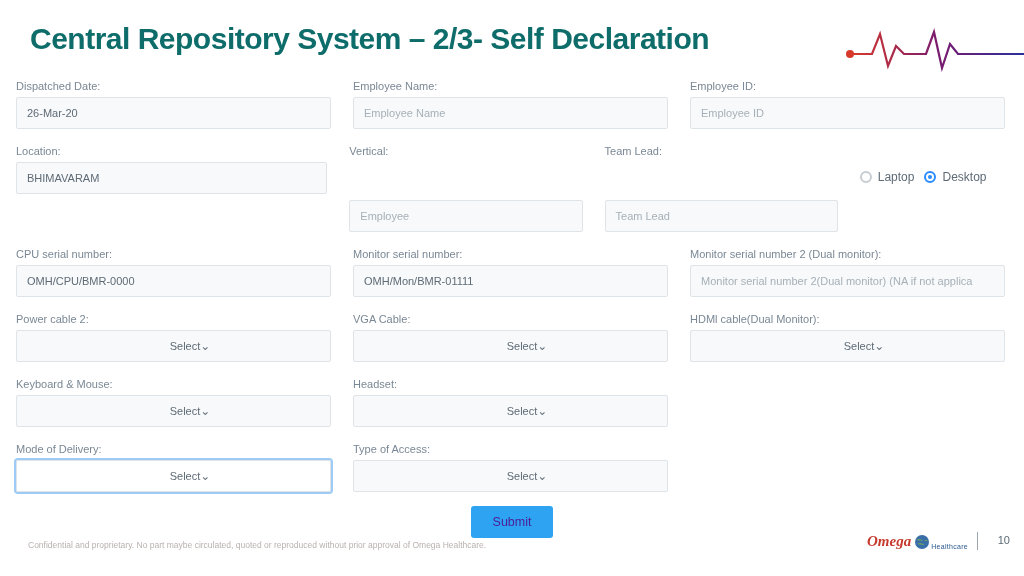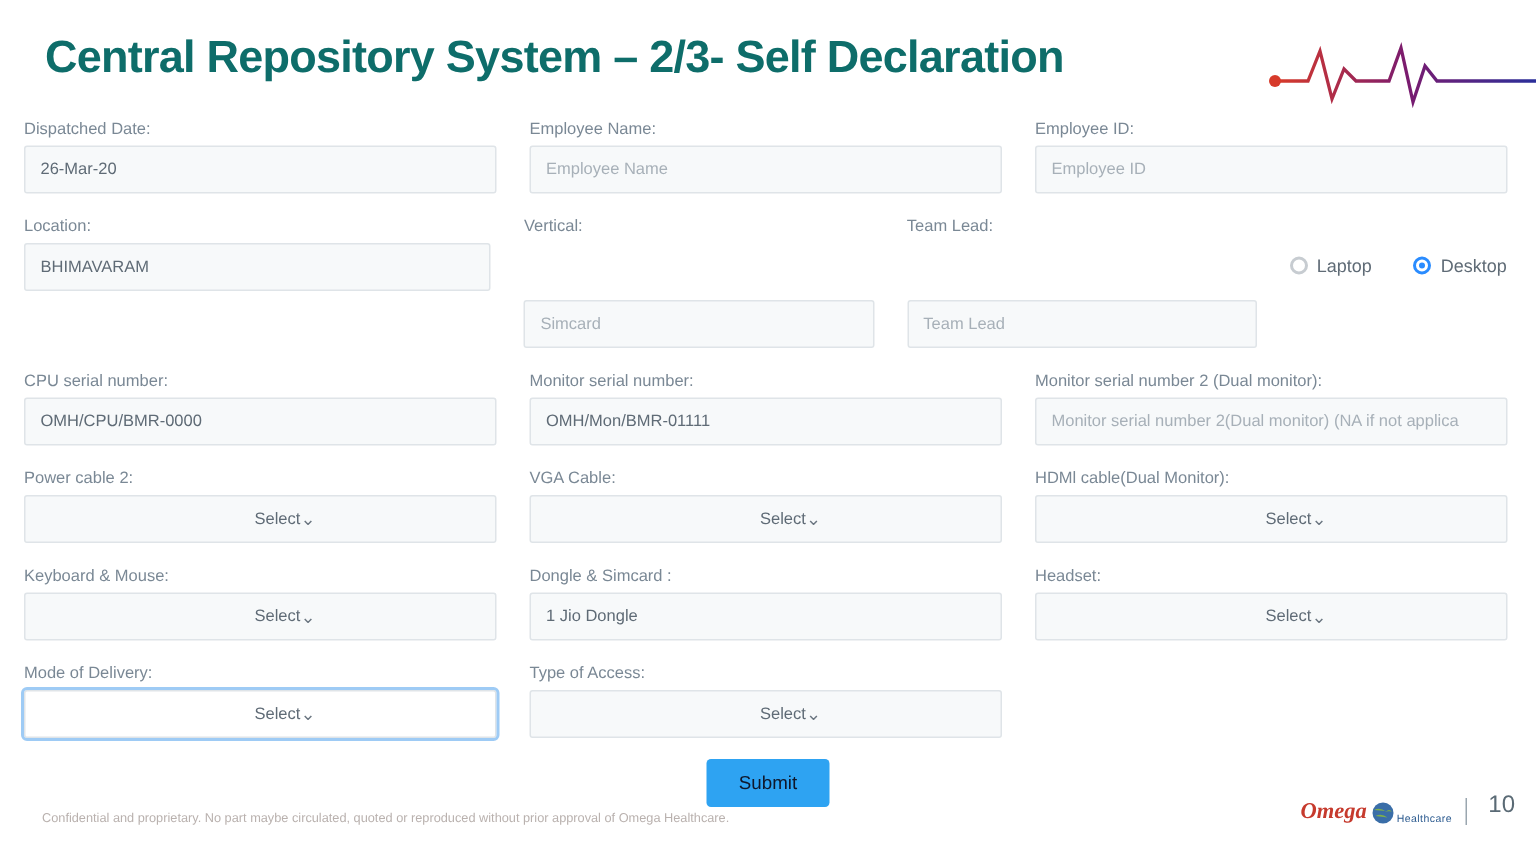--- a/index.html
+++ b/index.html
@@ -13,29 +13,29 @@
   .label { font-size: 11px; color: #7a8895; margin: 10px 0 5px 0; }
   .input, .select {
     height: 32px; border: 1px solid #dfe4e8; background: #f7f9fa;
     border-radius: 2px; padding: 0 10px; font-size: 11px; color: #5f6b76;
     display: flex; align-items: center; position: relative;
   }
   .input.placeholder { color: #a7b0b8; }
   .select { justify-content: center; cursor: pointer; padding-left: 43px; }
   .select.focused { outline: 2px solid #9ecbf5; outline-offset: 0; background: #fff; }
   .chev { font-size: 12px; color: #6b7681; }
-  .radio-group { display: flex; align-items: center; gap: 28px; height: 32px; margin-top: 26px; }
+  .radio-group { display: flex; align-items: center; gap: 10px; height: 32px; margin-top: 26px; }
   .radio { display: flex; align-items: center; gap: 6px; font-size: 12px; color: #5f6b76; cursor: pointer; }
   .radio-dot { width: 12px; height: 12px; border-radius: 50%; border: 2px solid #c7ccd1; background: #fff; position: relative; }
   .radio.selected .radio-dot { border-color: #2a8cff; }
   .radio.selected .radio-dot::after { content: ""; position: absolute; inset: 2px; border-radius: 50%; background: #2a8cff; }
   .submit-row { display: flex; justify-content: center; margin-top: 14px; }
-  .submit { background: #2ea3f2; color: #0f172a; font-size: 12.5px; border: none; padding: 9px 22px; border-radius: 3px; cursor: pointer; }
+  .submit { background: #2ea3f2; color: #4c1d95; font-size: 12.5px; border: none; padding: 9px 22px; border-radius: 3px; cursor: pointer; }
   .footer { position: absolute; left: 28px; bottom: 10px; font-size: 8.5px; color: #b9b1ae; }
-  .pagenum { position: absolute; right: 14px; bottom: 14px; font-size: 16px; color: #5a6a75; }
+  .pagenum { position: absolute; right: 14px; bottom: 14px; font-size: 11px; color: #5a6a75; }
   .brand { position: absolute; right: 38px; bottom: 10px; display: flex; align-items: flex-end; gap: 3px; }
   .brand-omega { font-size: 15px; color: #c63a2d; font-weight: 600; font-style: italic; font-family: Georgia, serif; }
   .brand-globe { width: 16px; height: 16px; }
   .brand-hc { font-size: 7px; color: #2b5a8f; letter-spacing: 0.3px; margin-left: -2px; margin-top: 8px; }
   .brand-sep { width: 1px; height: 18px; background: #9aa6af; margin: 0 8px 0 6px; }
   .w1 { width: 315px; } .w2 { width: 315px; } .w3 { width: 315px; }
   .w-half { width: 236px; gap: 38px; } .w-radio { width: 150px; }
 </style>
 </head>
 <body>
@@ -72,21 +72,21 @@
       </div>
     </div>
 
     <div class="row">
       <div class="field w1">
         <span class="label">Location:</span>
         <div class="input">BHIMAVARAM</div>
       </div>
       <div class="field w-half">
         <span class="label">Vertical:</span>
-        <div class="input placeholder">Simcard</div>
+        <div class="input placeholder">Employee</div>
       </div>
       <div class="field w-half">
         <span class="label">Team Lead:</span>
         <div class="input placeholder">Team Lead</div>
       </div>
       <div class="radio-group w-radio">
         <div class="radio">
           <span class="radio-dot"></span>
           <span>Laptop</span>
         </div>
@@ -137,24 +137,20 @@
     </div>
 
     <div class="row">
       <div class="field w1">
         <span class="label">Keyboard &amp; Mouse:</span>
         <div class="select">
           <span>Select</span>
           <span class="chev">⌄</span>
         </div>
       </div>
-      <div class="field w2">
-        <span class="label">Dongle &amp; Simcard :</span>
-        <div class="input">1 Jio Dongle</div>
-      </div>
       <div class="field w3">
         <span class="label">Headset:</span>
         <div class="select">
           <span>Select</span>
           <span class="chev">⌄</span>
         </div>
       </div>
     </div>
 
     <div class="row">

